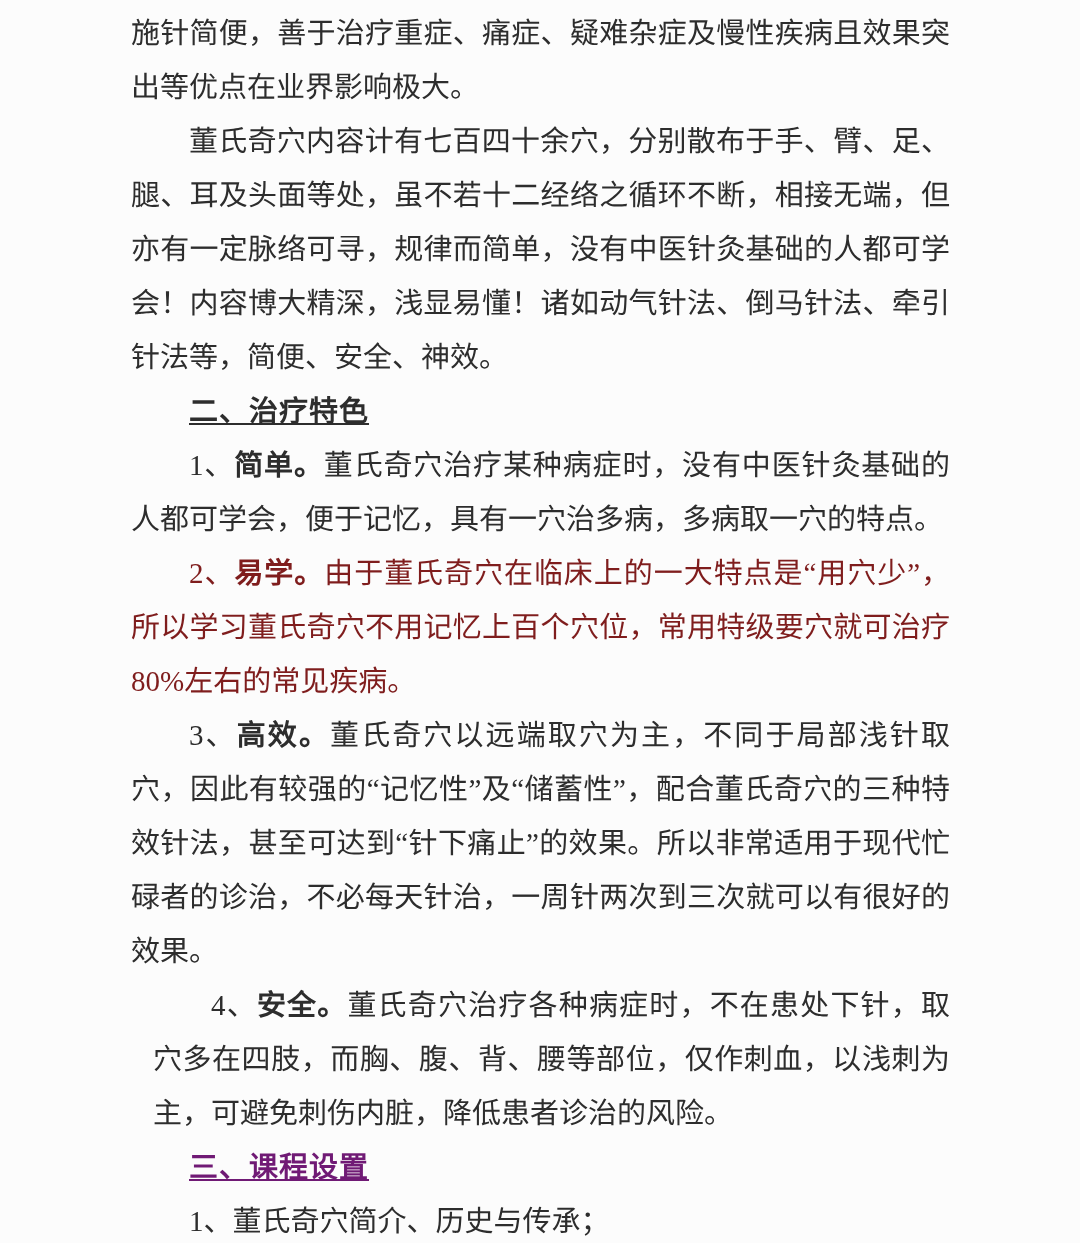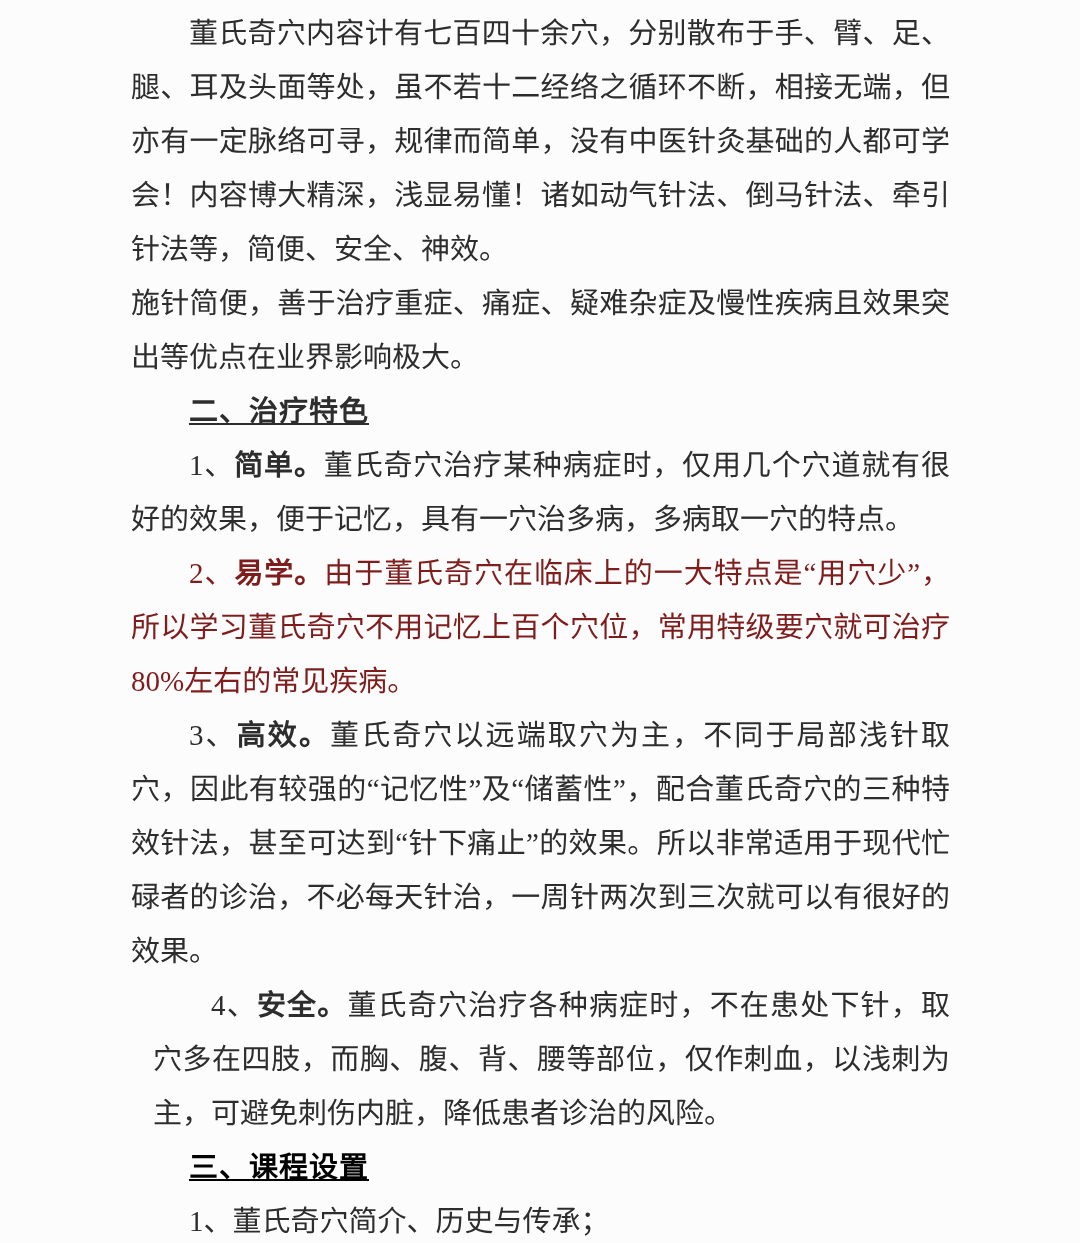--- a/index.html
+++ b/index.html
@@ -50,23 +50,23 @@
   .item .term {
     font-weight: bold;
     font-family: Liberation Sans, sans-serif;
   }
 </style>
 </head>
 <body>
 
 <div class="page" style="background: rgb(252, 252, 252);">
   <div class="doc-content" id="doc-content">
+      <p class="para noindent" style="color: rgb(45, 45, 45);">施针简便，善于治疗重症、痛症、疑难杂症及慢性疾病且效果突出等优点在业界影响极大。</p>
       <p class="para" style="color: rgb(45, 45, 45);">董氏奇穴内容计有七百四十余穴，分别散布于手、臂、足、腿、耳及头面等处，虽不若十二经络之循环不断，相接无端，但亦有一定脉络可寻，规律而简单，没有中医针灸基础的人都可学会！内容博大精深，浅显易懂！诸如动气针法、倒马针法、牵引针法等，简便、安全、神效。</p>
-      <p class="para noindent" style="color: rgb(45, 45, 45);">施针简便，善于治疗重症、痛症、疑难杂症及慢性疾病且效果突出等优点在业界影响极大。</p>
       <p class="heading" style="color: rgb(45, 45, 45);">二、治疗特色</p>
-      <p class="item" style="color: rgb(45, 45, 45);"><span class="prefix">1、</span><span class="term">简单。</span><span class="item-text">董氏奇穴治疗某种病症时，仅用几个穴道就有很好的效果，便于记忆，具有一穴治多病，多病取一穴的特点。</span></p>
+      <p class="item" style="color: rgb(45, 45, 45);"><span class="prefix">1、</span><span class="term">简单。</span><span class="item-text">董氏奇穴治疗某种病症时，没有中医针灸基础的人都可学会，便于记忆，具有一穴治多病，多病取一穴的特点。</span></p>
       <p class="item" style="color: #7f1d1d;"><span class="prefix">2、</span><span class="term">易学。</span><span class="item-text">由于董氏奇穴在临床上的一大特点是“用穴少”，所以学习董氏奇穴不用记忆上百个穴位，常用特级要穴就可治疗80%左右的常见疾病。</span></p>
       <p class="item" style="color: rgb(45, 45, 45);"><span class="prefix">3、</span><span class="term">高效。</span><span class="item-text">董氏奇穴以远端取穴为主，不同于局部浅针取穴，因此有较强的“记忆性”及“储蓄性”，配合董氏奇穴的三种特效针法，甚至可达到“针下痛止”的效果。所以非常适用于现代忙碌者的诊治，不必每天针治，一周针两次到三次就可以有很好的效果。</span></p>
       <p class="item" style="color: rgb(45, 45, 45); margin-left: 22px;"><span class="prefix">4、</span><span class="term">安全。</span><span class="item-text">董氏奇穴治疗各种病症时，不在患处下针，取穴多在四肢，而胸、腹、背、腰等部位，仅作刺血，以浅刺为主，可避免刺伤内脏，降低患者诊治的风险。</span></p>
-      <p class="heading" style="color: #000000;">三、课程设置</p>
+      <p class="heading" style="color: #701a75;">三、课程设置</p>
       <p class="para" style="color: rgb(45, 45, 45);">1、董氏奇穴简介、历史与传承；</p>
     </div>
 </div>
 
 </body></html>

